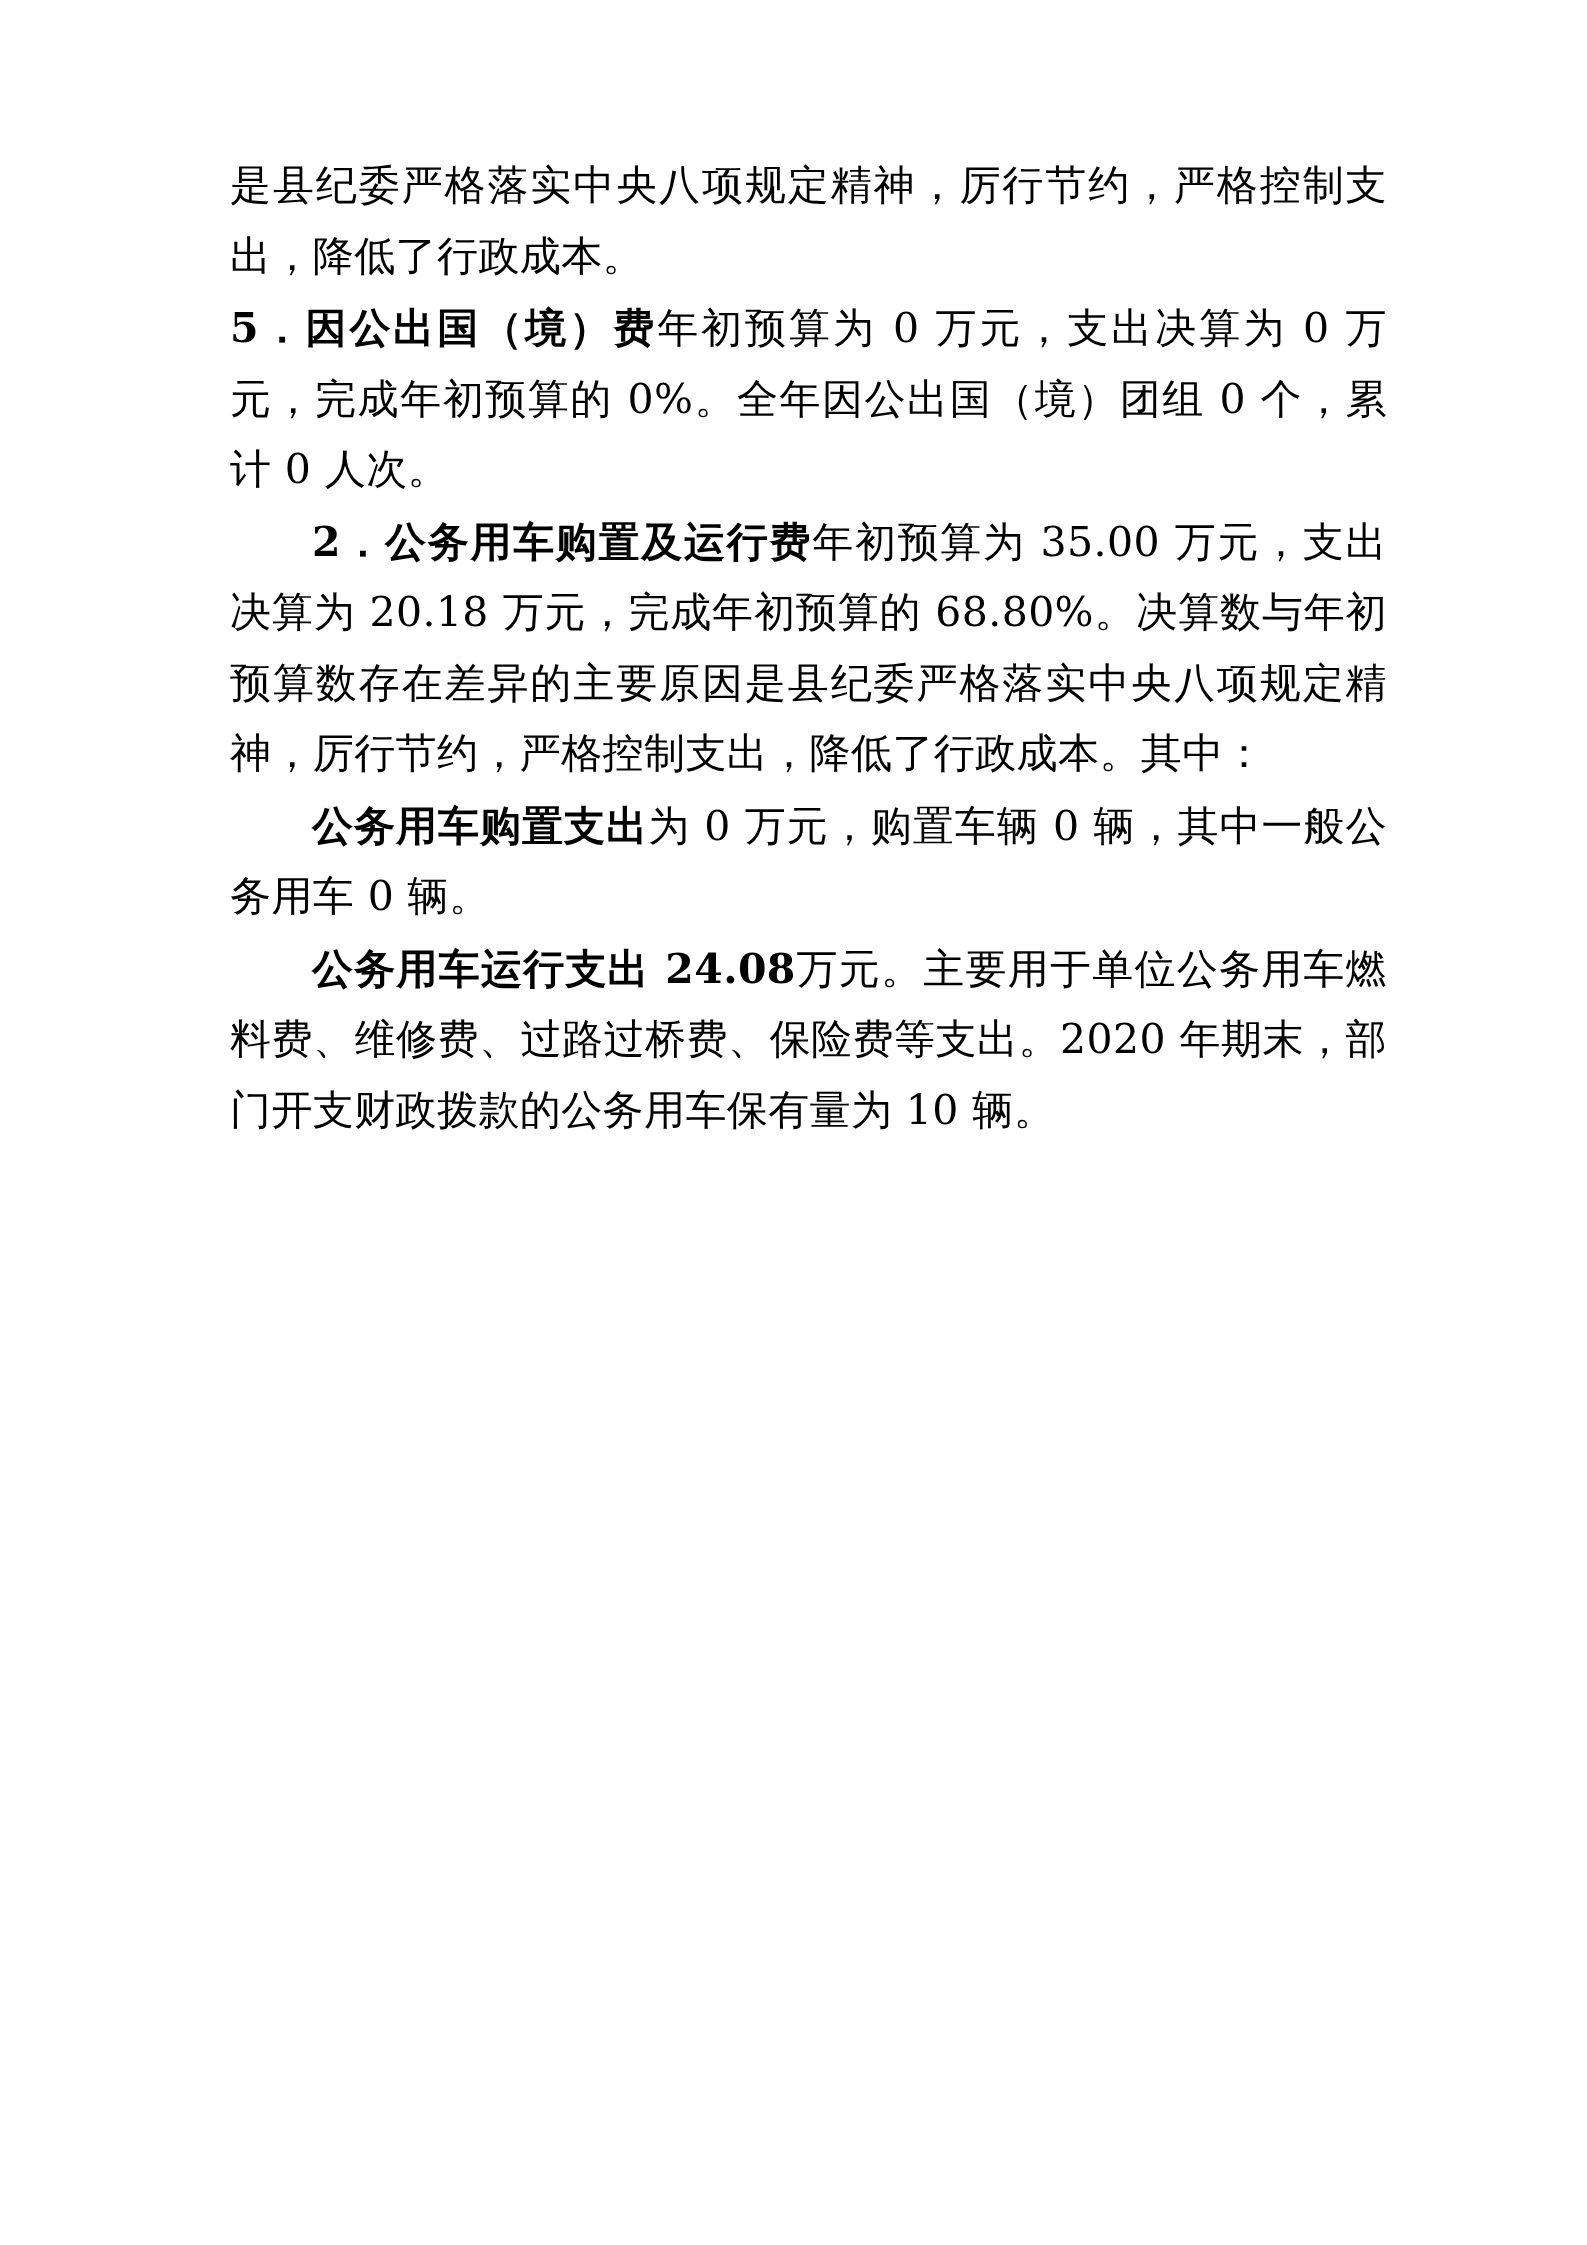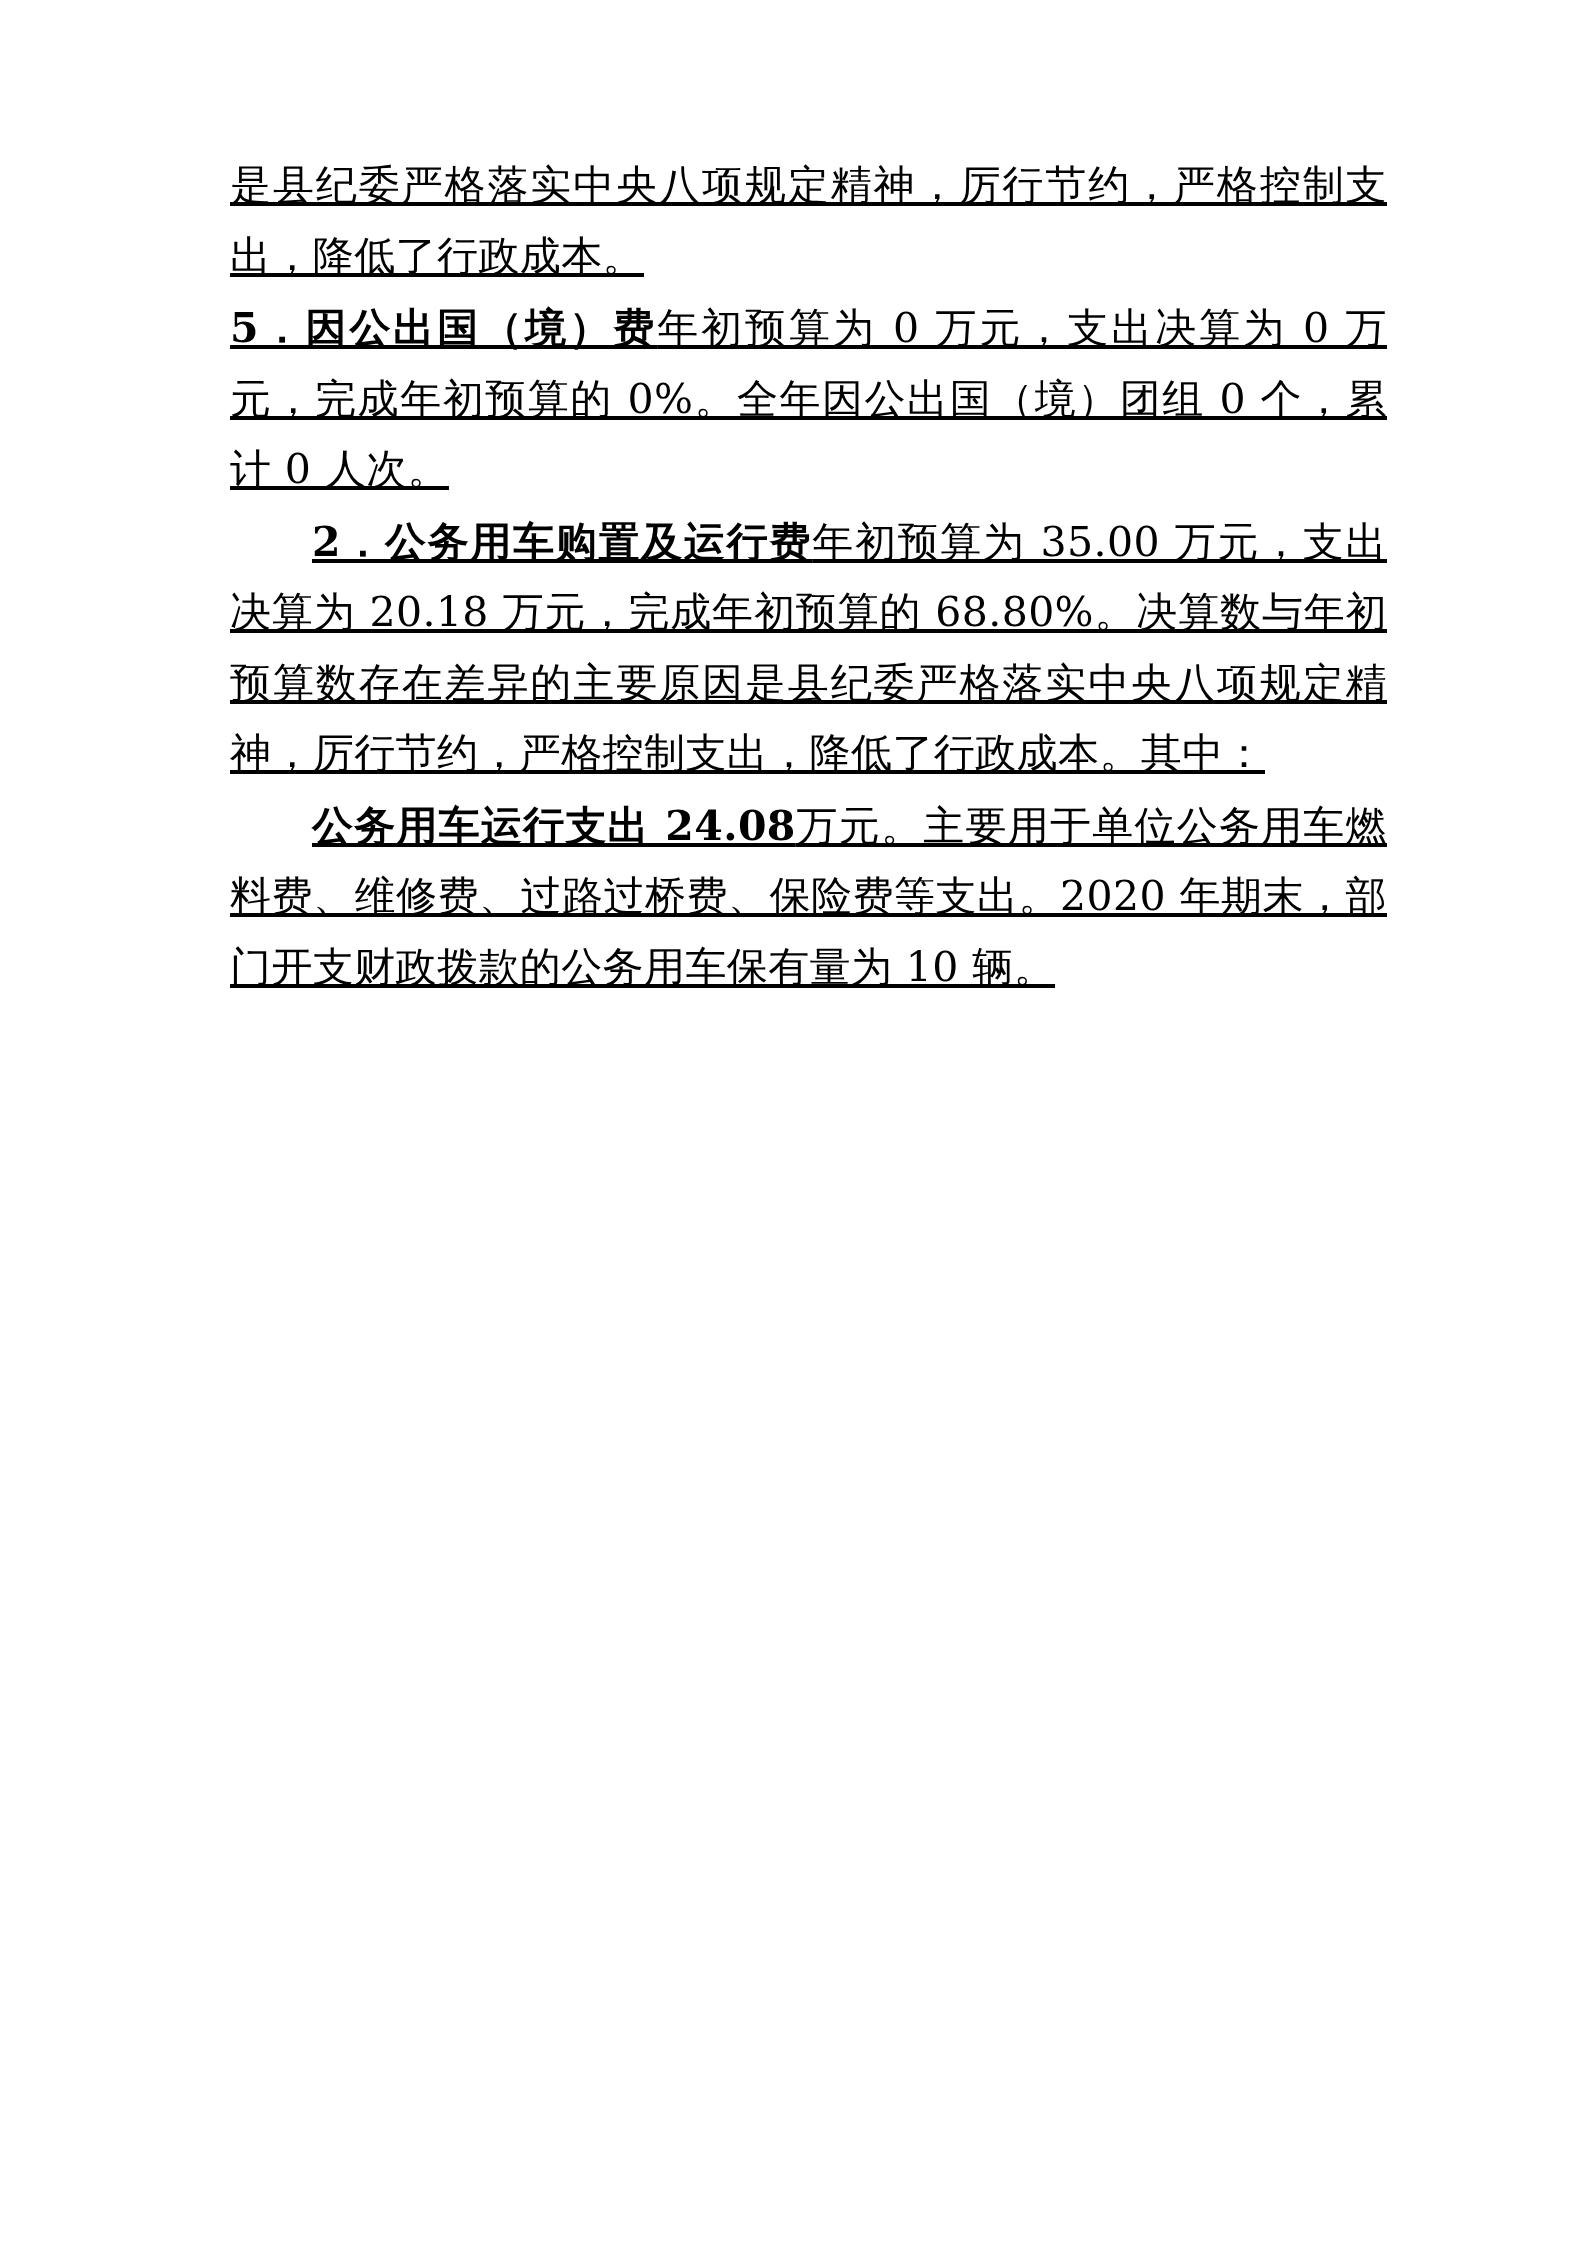--- a/index.html
+++ b/index.html
@@ -25,21 +25,20 @@
     font-size: 41px;
     line-height: 1.72;
     text-align: justify;
     text-justify: inter-ideograph;
     letter-spacing: 0.4px;
   }
   .p {
     margin: 0 0 2px 0;
     text-align: justify;
     text-justify: inter-ideograph;
-    text-decoration: underline;
   }
   .indent2 {
     text-indent: 2em;
   }
   .indent0 {
     text-indent: 0;
   }
   .center-head {
     text-indent: 2em;
     font-weight: bold;
@@ -63,19 +62,22 @@
 
     <p class="p indent0">
       <span class="bold">5．因公出国（境）费</span><span>年初预算为 0 万元，支出决算为 0 万元，完成年初预算的 0%。全年因公出国（境）团组 0 个，累计 0 人次。</span>
     </p>
 
 
     <p class="p indent2">
       <span class="bold">2．公务用车购置及运行费</span><span>年初预算为 35.00 万元，支出决算为 20.18 万元，完成年初预算的 68.80%。决算数与年初预算数存在差异的主要原因是县纪委严格落实中央八项规定精神，厉行节约，严格控制支出，降低了行政成本。其中：</span>
     </p>
 
+    <p class="p indent2">
+      <span class="bold">公务用车购置支出</span><span>为 0 万元，购置车辆 0 辆，其中一般公务用车 0 辆。</span>
+    </p>
 
     <p class="p indent2">
       <span class="bold">公务用车运行支出 24.08</span><span>万元。主要用于单位公务用车燃料费、维修费、过路过桥费、保险费等支出。2020 年期末，部门开支财政拨款的公务用车保有量为 10 辆。</span>
     </p>
 
   </div>
 </div>
 
 </body></html>

